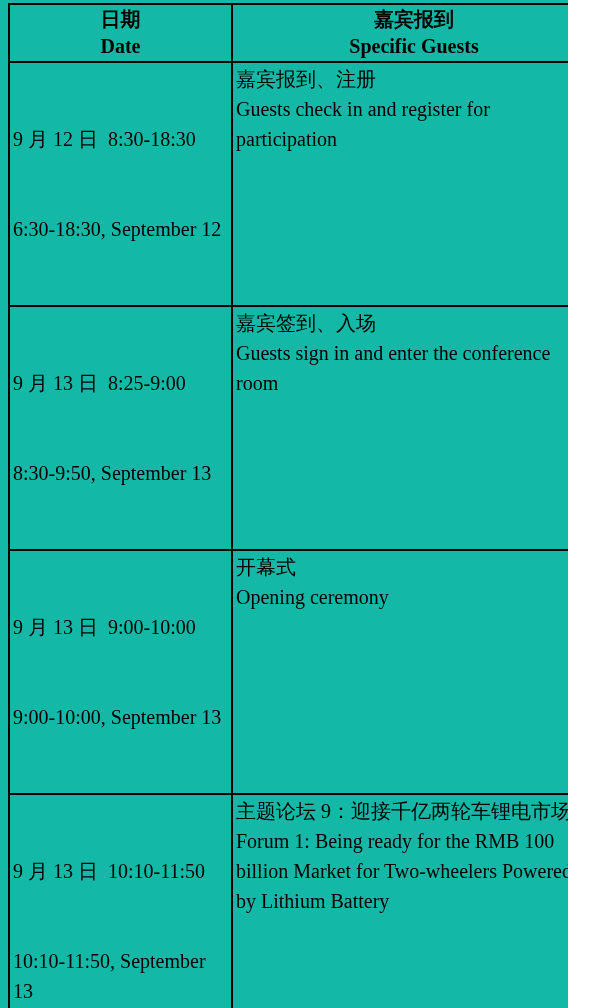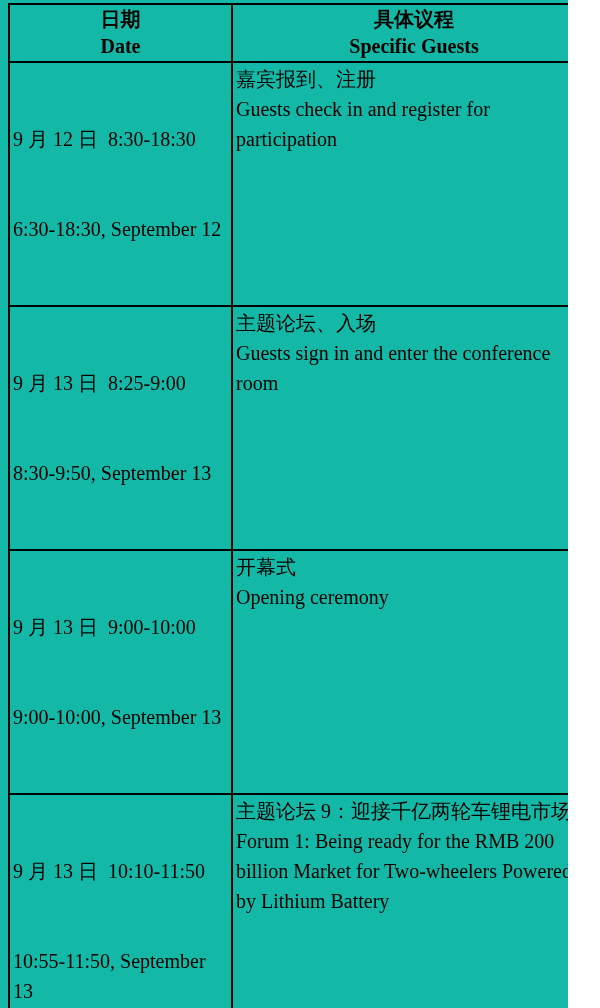--- a/index.html
+++ b/index.html
@@ -67,21 +67,21 @@
       <col style="width:223px">
       <col style="width:364px">
     </colgroup>
     <tbody>
         <tr class="tr-header">
       <th>
         <span class="line">日期</span>
         <span class="line">Date</span>
       </th>
       <th>
-        <span class="line">具体议程</span>
+        <span class="line">嘉宾报到</span>
         <span class="line">Specific Guests</span>
       </th>
     </tr>
 
     <tr class="tr-0">
       <td class="date-cell">
         <span class="line">9 月 12 日  8:30-18:30</span>
         <span class="line">6:30-18:30, September 12</span>
       </td>
       <td>
@@ -89,42 +89,42 @@
         <span class="line">Guests check in and register for participation</span>
       </td>
     </tr>
 
     <tr class="tr-1">
       <td class="date-cell">
         <span class="line">9 月 13 日  8:25-9:00</span>
         <span class="line">8:30-9:50, September 13</span>
       </td>
       <td>
-        <span class="line">主题论坛、入场</span>
+        <span class="line">嘉宾签到、入场</span>
         <span class="line">Guests sign in and enter the conference room</span>
       </td>
     </tr>
 
     <tr class="tr-2">
       <td class="date-cell">
         <span class="line">9 月 13 日  9:00-10:00</span>
         <span class="line">9:00-10:00, September 13</span>
       </td>
       <td>
         <span class="line">开幕式</span>
         <span class="line">Opening ceremony</span>
       </td>
     </tr>
 
     <tr class="tr-3">
       <td class="date-cell valign-middle">
         <span class="line">9 月 13 日  10:10-11:50</span>
-        <span class="line">10:55-11:50, September 13</span>
+        <span class="line">10:10-11:50, September 13</span>
       </td>
       <td>
         <span class="line">主题论坛 9：迎接千亿两轮车锂电市场</span>
-        <span class="line">Forum 1: Being ready for the RMB 200 billion Market for Two-wheelers Powered by Lithium Battery</span>
+        <span class="line">Forum 1: Being ready for the RMB 100 billion Market for Two-wheelers Powered by Lithium Battery</span>
       </td>
     </tr>
 
   </tbody>
     </table>
 </div>
 
 </body></html>

